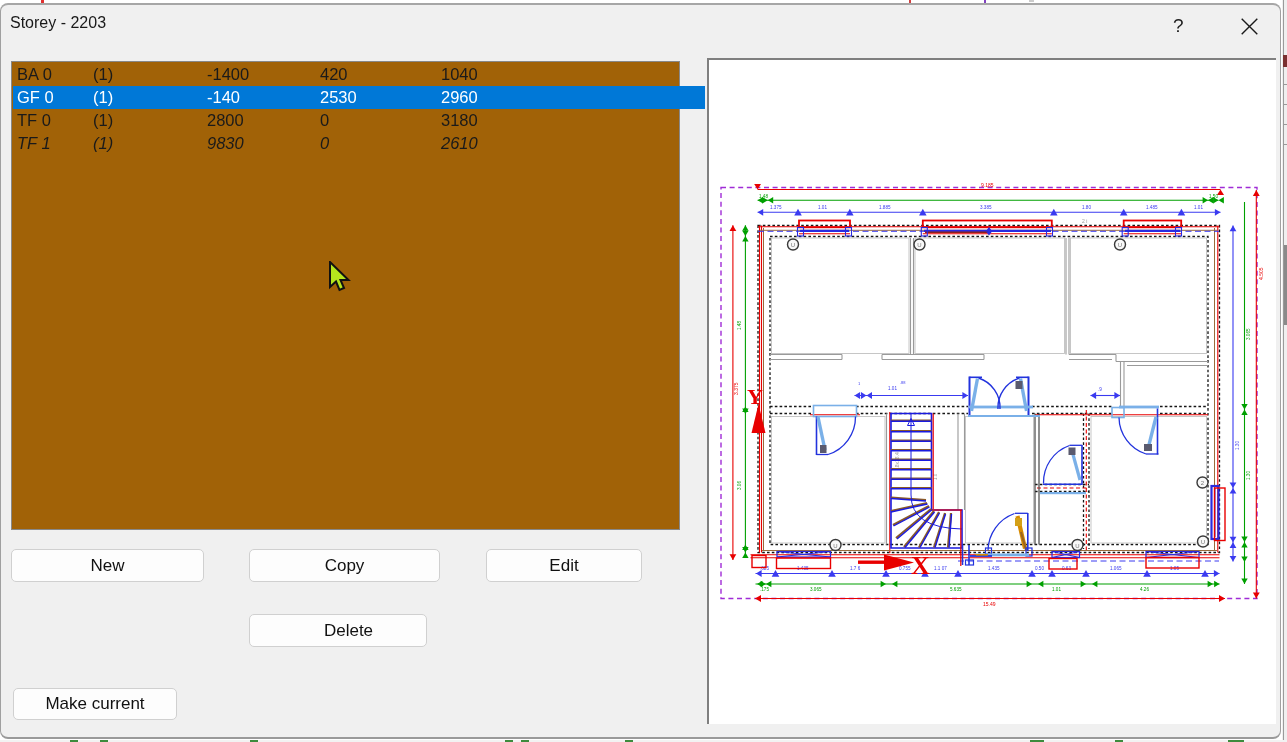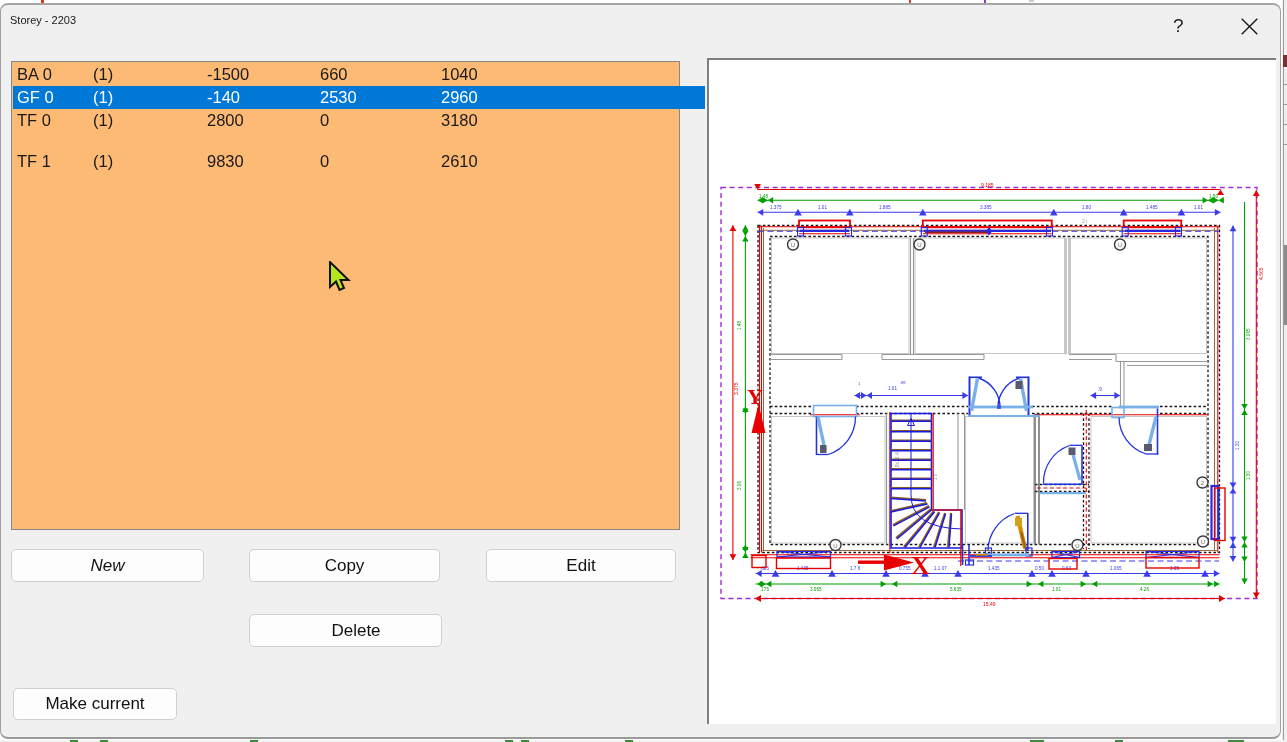--- a/index.html
+++ b/index.html
@@ -2,24 +2,24 @@
 <html><head>
 <meta charset="utf-8">
 <style>
   html,body{margin:0;padding:0;width:1287px;height:742px;overflow:hidden;
     font-family:"Liberation Sans",sans-serif;background:#ffffff;}
   .abs{position:absolute;}
   #dlg{position:absolute;left:0px;top:3px;width:1281px;height:736px;
     background:#f0f0f0;border:1px solid #a0a0a0;border-top:2px solid #a6a6a6;
     border-bottom:2px solid #9a9a9a;border-radius:8px;
     box-sizing:border-box;}
-  #title{position:absolute;left:10px;top:14px;font-size:11px;color:#191919;}
+  #title{position:absolute;left:10px;top:14px;font-size:16px;color:#191919;}
   #qmark{position:absolute;left:1173px;top:15px;font-size:19px;color:#222;}
   #lbox{position:absolute;left:11px;top:61px;width:669px;height:469px;
-    background:#fdba74;border:1px solid #888888;box-sizing:border-box;}
+    background:#a16207;border:1px solid #888888;box-sizing:border-box;}
   .lrow{position:absolute;left:1px;width:665px;height:23px;font-size:16.5px;color:#1a1a1a;}
   .lrow span{position:absolute;top:2px;}
   .c1{left:4px;} .c2{left:80px;} .c3{left:194px;} .c4{left:307px;} .c5{left:428px;}
   .sel{background:#0078d7;color:#ffffff;}
   .btn{position:absolute;background:#fdfdfd;border:1px solid #d0d0d0;border-radius:5px;
     box-sizing:border-box;font-size:17px;color:#111;text-align:center;}
   #panel{position:absolute;left:707px;top:58px;width:569px;height:666px;
     background:#ffffff;border-top:2px solid #7f7f7f;border-left:2px solid #7f7f7f;
     box-sizing:border-box;}
   #plansvg{position:absolute;left:707px;top:58px;}
@@ -57,51 +57,51 @@
   <div id="title">Storey - 2203</div>
   <div id="qmark">?</div>
   <svg class="abs" style="left:1241px;top:18px;" width="17" height="17" viewBox="0 0 17 17">
     <path d="M0.7 0.7 L16.3 16.3 M16.3 0.7 L0.7 16.3" stroke="#1a1a1a" stroke-width="1.4" fill="none"></path>
   </svg>
 
   <div id="lbox">
     <div class="lrow" style="top:1px;">
       <span class="c1">BA 0</span>
       <span class="c2">(1)</span>
-      <span class="c3">-1500</span>
-      <span class="c4">660</span>
+      <span class="c3">-1400</span>
+      <span class="c4">420</span>
       <span class="c5">1040</span>
     </div>
     <div class="lrow sel" style="top:24px;padding-left:27px;">
       <span class="c1">GF 0</span>
       <span class="c2">(1)</span>
       <span class="c3">-140</span>
       <span class="c4">2530</span>
       <span class="c5">2960</span>
     </div>
     <div class="lrow" style="top:47px;">
       <span class="c1">TF 0</span>
       <span class="c2">(1)</span>
       <span class="c3">2800</span>
       <span class="c4">0</span>
       <span class="c5">3180</span>
     </div>
-    <div class="lrow" style="top:88px;">
+    <div class="lrow" style="top:70px;font-style:italic;">
       <span class="c1">TF 1</span>
       <span class="c2">(1)</span>
       <span class="c3">9830</span>
       <span class="c4">0</span>
       <span class="c5">2610</span>
     </div>
   </div>
 
-  <div class="btn" style="left:11px;top:549px;width:193px;height:33px;line-height:31px;font-style:italic;">New</div>
+  <div class="btn" style="left:11px;top:549px;width:193px;height:33px;line-height:31px;">New</div>
   <div class="btn" style="left:249px;top:549px;width:191px;height:33px;line-height:31px;">Copy</div>
-  <div class="btn" style="left:486px;top:549px;width:190px;height:33px;line-height:31px;">Edit</div>
-  <div class="btn" style="left:249px;top:614px;width:193px;height:33px;line-height:31px;padding-left:21px;">Delete</div>
+  <div class="btn" style="left:486px;top:549px;width:156px;height:33px;line-height:31px;">Edit</div>
+  <div class="btn" style="left:249px;top:614px;width:178px;height:33px;line-height:31px;padding-left:21px;">Delete</div>
   <div class="btn" style="left:13px;top:688px;width:164px;height:32px;line-height:30px;">Make current</div>
 
   <div id="panel"></div>
   <svg id="plansvg" width="569" height="668" viewBox="707 58 569 668">
 
   <rect x="721" y="187.5" width="536" height="411" fill="none" stroke="#a02cd6" stroke-width="1.4" stroke-dasharray="5,3.6"></rect>
 
   <g stroke="#e80000" stroke-width="1.1" fill="none">
     <line x1="757.6" y1="189.5" x2="1220.5" y2="189.5"></line>
     <line x1="732.9" y1="225.3" x2="732.9" y2="560"></line>

